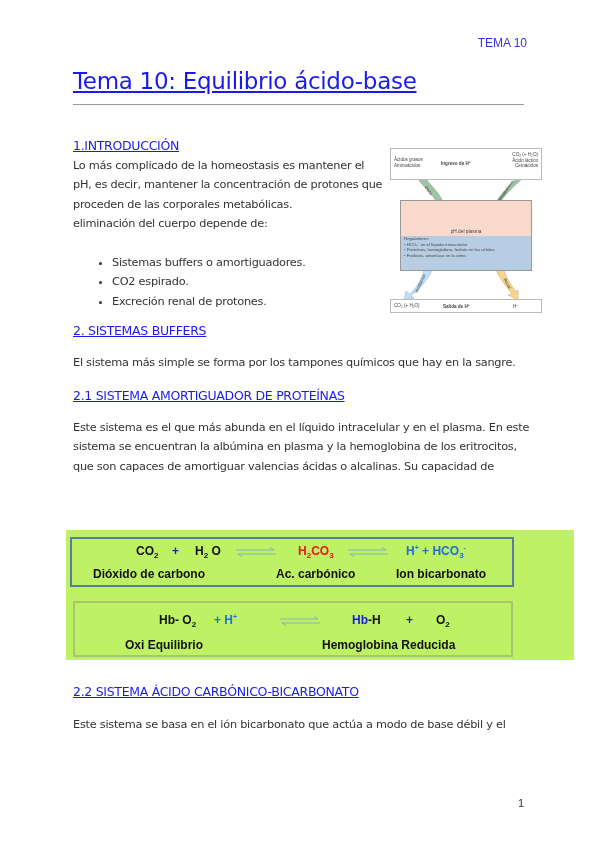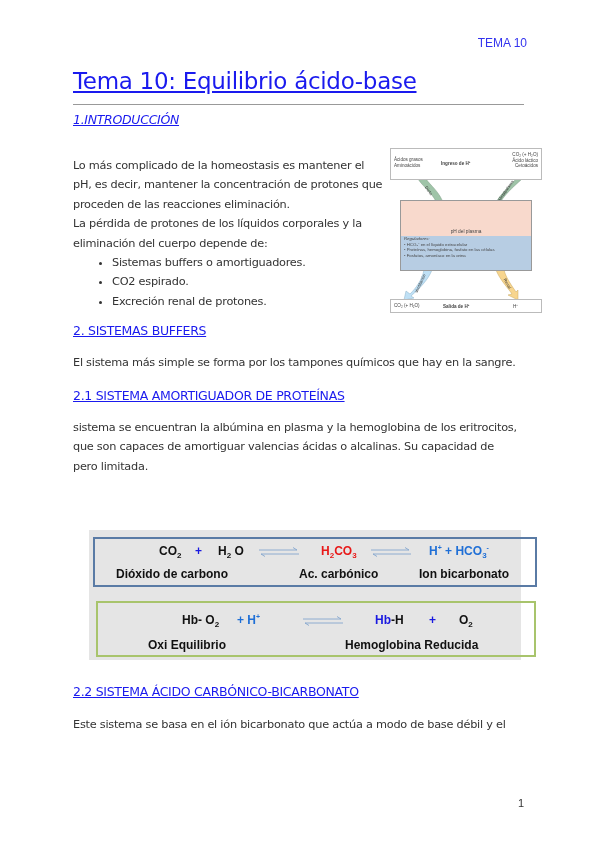--- a/index.html
+++ b/index.html
@@ -20,44 +20,43 @@
   .fig .ph { position:absolute; left:10px; top:52px; width:130px; height:36px; background:#f8d9cc; border:1px solid #999; border-bottom:none; font-size:4.8px; text-align:center; }
   .fig .ph div { padding-top:14px; line-height:6px; }
   .fig .reg { position:absolute; left:10px; top:88px; width:130px; height:34px; background:#b7cde3; border:1px solid #999; border-top:none; font-size:4.3px; line-height:5.6px; }
   .fig .reg div { padding-left:3px; }
   .fig .box-bot { position:absolute; left:0; top:151px; width:150px; height:12px; border:1px solid #bbb; background:#fff; font-size:4.6px; }
   .fig .box-bot .l { position:absolute; left:3px; top:3px; }
   .fig .box-bot .c { position:absolute; left:52px; top:3px; font-weight:bold; }
   .fig .box-bot .r { position:absolute; left:122px; top:3px; }
   .fig svg { position:absolute; left:0; top:0; }
   .fig .arrow-label { position:absolute; font-size:4.2px; color:#333; transform-origin:center; }
-  .eq { position:absolute; left:89px; top:530px; width:432px; height:130px; background:#e5e5e5; font-family:"Liberation Sans", sans-serif; }
+  .eq { position:absolute; left:66px; top:530px; width:508px; height:130px; background:#bef264; font-family:"Liberation Sans", sans-serif; }
   .eq .b1 { position:absolute; left:4px; top:7px; width:444px; height:50px; border:2px solid #5a7ba5; box-sizing:border-box; }
   .eq .b2 { position:absolute; left:7px; top:71px; width:440px; height:56px; border:2px solid #a8c46c; box-sizing:border-box; }
   .eq .t { position:absolute; font-weight:bold; font-size:12px; white-space:nowrap; }
   .eq .lbl { position:absolute; font-weight:bold; font-size:12px; color:#111; white-space:nowrap; }
   .eq sub { font-size:8px; }
   .eq sup { font-size:7px; }
   .eq .arr { position:absolute; width:44px; height:10px; }
   .page-num { position:absolute; right:76px; top:797px; font-size:11px; color:#333; font-family:"Liberation Sans", sans-serif; }
 </style>
 </head>
 <body>
 
 <div class="running-header">TEMA 10</div>
 
 <h1 class="title">Tema 10: Equilibrio ácido-base</h1>
 <div class="title-rule"></div>
 
-<div class="h" style="top:112px;font-style:italic;">1.INTRODUCCIÓN</div>
+<div class="h" style="top:138px;">1.INTRODUCCIÓN</div>
 <div class="p" style="top:156px;">
   <span>Lo más complicado de la homeostasis es mantener el</span>
   <span>pH, es decir, mantener la concentración de protones que</span>
-  <span>proceden de las reacciones eliminación.</span>
-  <span>La pérdida de protones de los líquidos corporales y la</span>
+  <span>proceden de las corporales metabólicas.</span>
   <span>eliminación del cuerpo depende de:</span>
 </div>
 <ul class="bul" style="top:253px;">
   <li>Sistemas buffers o amortiguadores.</li>
   <li>CO2 espirado.</li>
   <li>Excreción renal de protones.</li>
 </ul>
 
 <div class="fig">
   <svg width="152" height="166">
@@ -101,23 +100,23 @@
   </div>
 </div>
 
 <div class="h" style="top:323px;">2. SISTEMAS BUFFERS</div>
 <div class="p" style="top:353px;">
   <span>El sistema más simple se forma por los tampones químicos que hay en la sangre.</span>
 </div>
 
 <div class="h" style="top:388px;">2.1 SISTEMA AMORTIGUADOR DE PROTEÍNAS</div>
 <div class="p" style="top:418px;">
+  <span>Este sistema es el que más abunda en el líquido intracelular y en el plasma. En este</span>
   <span>sistema se encuentran la albúmina en plasma y la hemoglobina de los eritrocitos,</span>
   <span>que son capaces de amortiguar valencias ácidas o alcalinas. Su capacidad de</span>
-  <span>pero limitada.</span>
 </div>
 
 <div class="eq">
   <div class="b1"></div>
   <div class="b2"></div>
 
   <div class="t" style="left:70px; top:14px; color:#111;"><span>CO</span><sub>2</sub></div>
   <div class="t" style="left:106px; top:14px; color:#1a1ae0;">+</div>
   <div class="t" style="left:129px; top:14px; color:#111;"><span>H</span><sub>2</sub><span> O</span></div>
   <svg class="arr" style="left:168px; top:17px;" viewBox="0 0 44 10">

